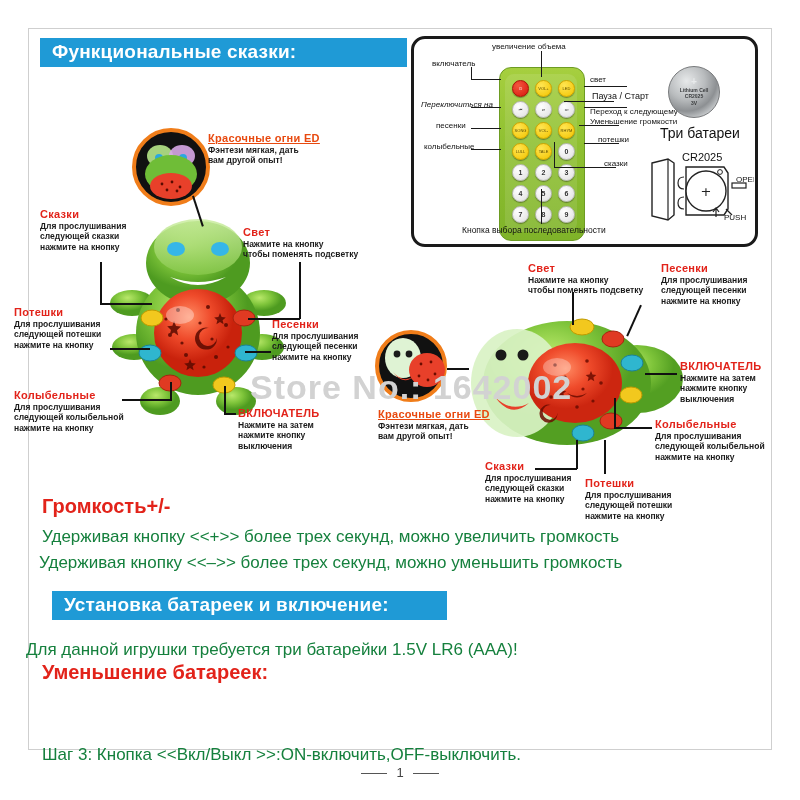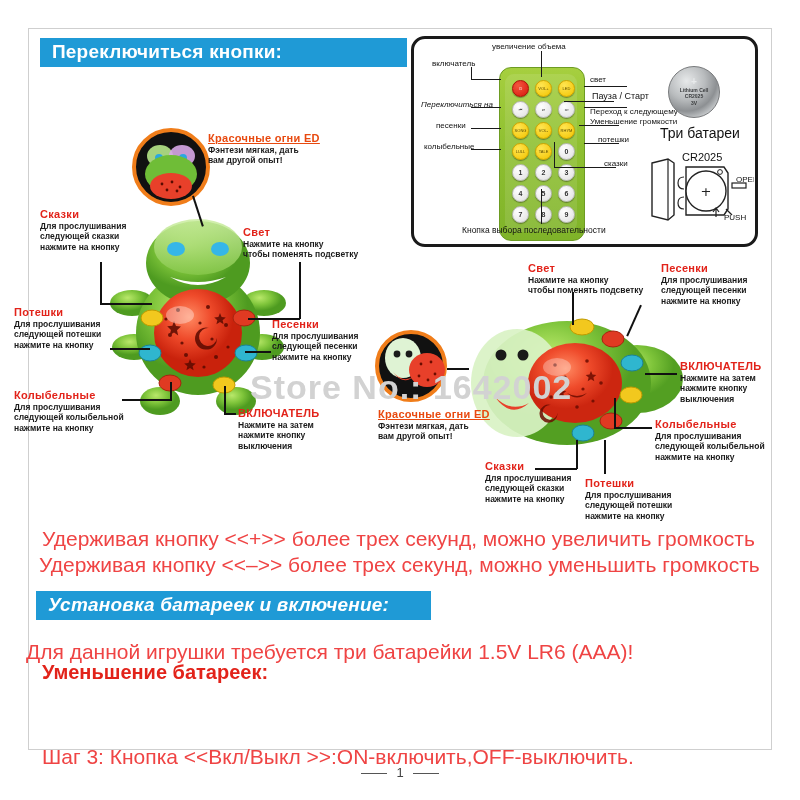--- a/index.html
+++ b/index.html
@@ -96,35 +96,35 @@
     position:absolute;left:250px;top:368px;width:330px;
     font-size:34px;color:#d2d2d2;font-weight:700;letter-spacing:1px;
     white-space:nowrap;pointer-events:none;
   }
 
   
   .redhead{
     position:absolute;color:#e2231a;font-size:20px;font-weight:700;white-space:nowrap;
   }
   .bodyline{
-    position:absolute;color:#ef4444;font-size:21px;white-space:nowrap;
+    position:absolute;color:#15803d;font-size:17px;white-space:nowrap;
   }
   .pagenum{
     position:absolute;left:0;right:0;top:765px;text-align:center;
     font-size:13px;color:#444;
   }
   .pagenum .dash{display:inline-block;width:26px;height:1px;background:#555;vertical-align:middle;margin:0 9px;}
 </style>
 </head>
 <body>
 
 <div class="page">
   <div class="border-box"></div>
 
-  <div class="bluebar" style="left:40px;top:38px;width:345px;">Переключиться кнопки:</div>
+  <div class="bluebar" style="left:40px;top:38px;width:345px;">Функциональные сказки:</div>
 
   <div class="remote-panel">
 
     <div class="remote-body">
       <div class="remote-inner"></div>
 
       <div class="btn r" style="left:12px;top:12px;width:15px;height:15px;">⏻</div>
       <div class="btn y" style="left:35px;top:12px;width:15px;height:15px;">VOL+</div>
       <div class="btn y" style="left:58px;top:12px;width:15px;height:15px;">LED</div>
 
@@ -485,24 +485,25 @@
   <div class="leader v" style="left:576px;top:440px;height:29px;"></div>
 
   <div class="callout" style="left:585px;top:477px;">
     <div class="ttl">Потешки</div>
     <div class="bdy">Для прослушивания</div>
     <div class="bdy">следующей потешки</div>
     <div class="bdy">нажмите на кнопку</div>
   </div>
   <div class="leader v" style="left:604px;top:440px;height:34px;"></div>
 
+  <div class="redhead" style="left:42px;top:495px;">Громкость+/-</div>
   <div class="bodyline" style="left:42px;top:527px;">Удерживая кнопку &lt;&lt;+&gt;&gt; более трех секунд, можно увеличить громкость</div>
   <div class="bodyline" style="left:39px;top:553px;">Удерживая кнопку &lt;&lt;–&gt;&gt; более трех секунд, можно уменьшить громкость</div>
 
-  <div class="bluebar" style="left:36px;top:591px;width:373px;font-style:italic;">Установка батареек и включение:</div>
+  <div class="bluebar" style="left:52px;top:591px;width:373px;">Установка батареек и включение:</div>
 
   <div class="bodyline" style="left:26px;top:630px;margin-top:10px;">Для данной игрушки требуется три батарейки 1.5V LR6 (AAA)!</div>
 
   <div class="redhead" style="left:42px;top:661px;">Уменьшение батареек:</div>
 
   <div class="bodyline" style="left:42px;top:745px;">Шаг 3: Кнопка &lt;&lt;Вкл/Выкл &gt;&gt;:ON-включить,OFF-выключить.</div>
 
   <div class="pagenum">
     <span class="dash"></span><span>1</span><span class="dash"></span>
   </div>

